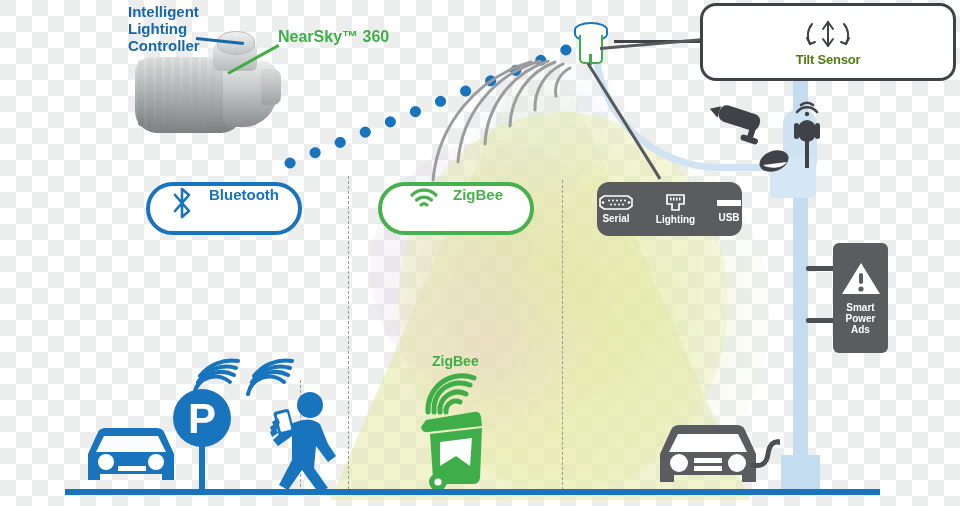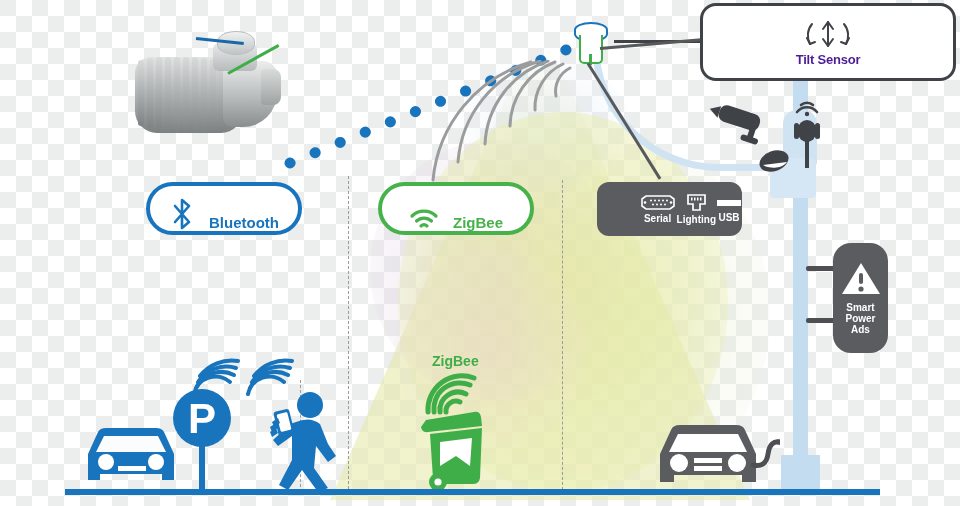--- a/index.html
+++ b/index.html
@@ -49,48 +49,48 @@
   
   .ln{position:absolute;background:#58595b;transform-origin:left center;}
 
   
   #tilt-box{
     position:absolute;left:700px;top:3px;width:250px;height:72px;
     border:3px solid #3f4247;border-radius:16px;background:#fff;
     display:flex;align-items:center;justify-content:space-around;
   }
   #tilt-box .cell{display:flex;flex-direction:column;align-items:center;gap:2px;}
-  #tilt-box .lab{font-size:13px;font-weight:bold;color:#4c1d95;letter-spacing:-0.2px;}
+  #tilt-box .lab{font-size:13px;font-weight:bold;color:#4d7c0f;letter-spacing:-0.2px;}
   #tilt-lead{position:absolute;left:614px;top:40px;width:90px;height:3px;background:#3f4247;}
 
   
   .pill{
     position:absolute;height:53px;border-radius:27px;background:#fff;
-    display:flex;align-items:flex-end;justify-content:center;gap:14px;
+    display:flex;align-items:flex-start;justify-content:center;gap:14px;
     box-sizing:border-box;
   }
   #pill-bt{left:146px;top:182px;width:156px;border:4px solid #1874bc;}
   #pill-zb{left:378px;top:182px;width:156px;border:4px solid #47b14b;}
   .pill .txt{font-size:15px;font-weight:bold;}
   #pill-bt .txt{color:#1874bc;}
   #pill-zb .txt{color:#47b14b;}
 
   
   #ports{
     position:absolute;left:597px;top:182px;width:145px;height:54px;
     background:#5a5c60;border-radius:12px;
-    display:flex;align-items:center;justify-content:flex-end;padding-top:0;box-sizing:border-box;
+    display:flex;align-items:center;justify-content:space-between;padding-top:0;box-sizing:border-box;
   }
   #ports .p{display:flex;flex-direction:column;align-items:center;gap:2px;}
   #ports .plab{font-size:10px;font-weight:bold;color:#fff;}
 
   
   #ads{
     position:absolute;left:833px;top:243px;width:55px;height:110px;
-    background:#5a5c60;border-radius:18px;
+    background:#5a5c60;border-radius:6px;
     display:flex;flex-direction:column;align-items:center;justify-content:center;gap:6px;
   }
   #ads .txt{font-size:10px;font-weight:bold;color:#fff;text-align:center;line-height:1.12;}
   .ads-arm{position:absolute;background:#4d4f53;height:5px;width:30px;left:806px;border-radius:2px;}
 
   
   #lbl-ilc{position:absolute;left:128px;top:4px;width:110px;font-size:15px;font-weight:bold;color:#1868a8;line-height:1.12;}
   #lbl-ns{position:absolute;left:278px;top:28px;font-size:16px;font-weight:bold;color:#3fae49;white-space:nowrap;}
   #lbl-zb2{position:absolute;left:432px;top:353px;font-size:14px;font-weight:bold;color:#3fae49;}
 
@@ -303,22 +303,28 @@
     <div class="fin" style="left:84px;top:26px;width:6px;height:70px;"></div>
 
     <div style="position:absolute;left:88px;top:26px;width:54px;height:66px;border-radius:6px 14px 34px 10px;background:linear-gradient(180deg,#eceeed,#bcc0c0 50%,#8a8e8e);"></div>
     <div style="position:absolute;left:126px;top:34px;width:20px;height:36px;border-radius:4px 8px 8px 4px;background:linear-gradient(180deg,#d8dbda,#9ea2a2);"></div>
 
     <div style="position:absolute;left:78px;top:8px;width:44px;height:28px;border-radius:6px;background:linear-gradient(180deg,#e8eaea,#b7bbbb);"></div>
 
     <div style="position:absolute;left:82px;top:-4px;width:38px;height:24px;border-radius:50%/45%;background:linear-gradient(180deg,#f0f2f2,#c0c4c4);border:1px solid #b9bdbd;box-sizing:border-box;"></div>
   </div>
 
+  <div id="lbl-ilc">
+    <div>Intelligent</div>
+    <div>Lighting</div>
+    <div>Controller</div>
+  </div>
   <div class="leader" style="left:196px;top:37px;width:48px;background:#1868a8;transform:rotate(6deg);"></div>
 
+  <div id="lbl-ns">NearSky™ 360</div>
   <div class="leader" style="left:228px;top:72px;width:58px;background:#3fae49;transform:rotate(-29deg);"></div>
 
   <svg style="position:absolute;left:78px;top:420px;width:110px;height:72px;">
     <g fill="#1874bc">
       <path d="M10 34 L20 12 Q22 8 28 8 L78 8 Q84 8 86 12 L96 34 L96 60 L84 60 L84 54 L22 54 L22 60 L10 60 Z"></path>
       <path d="M26 16 L80 16 L88 32 L18 32 Z" fill="#ffffff" opacity="0.98"></path>
       <circle cx="28" cy="42" r="8" fill="#ffffff"></circle>
       <circle cx="78" cy="42" r="8" fill="#ffffff"></circle>
       <rect x="40" y="46" width="28" height="5" fill="#ffffff"></rect>
     </g>

